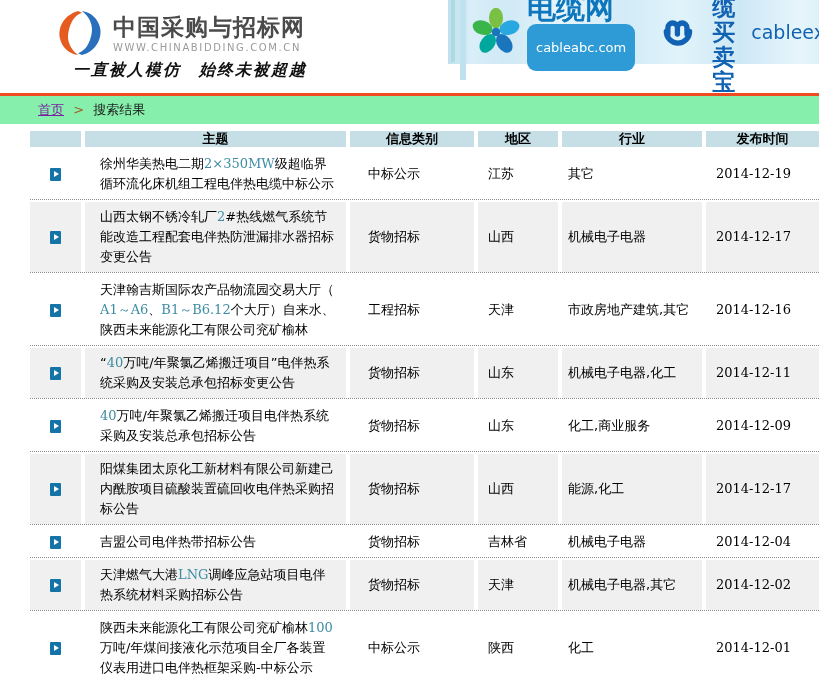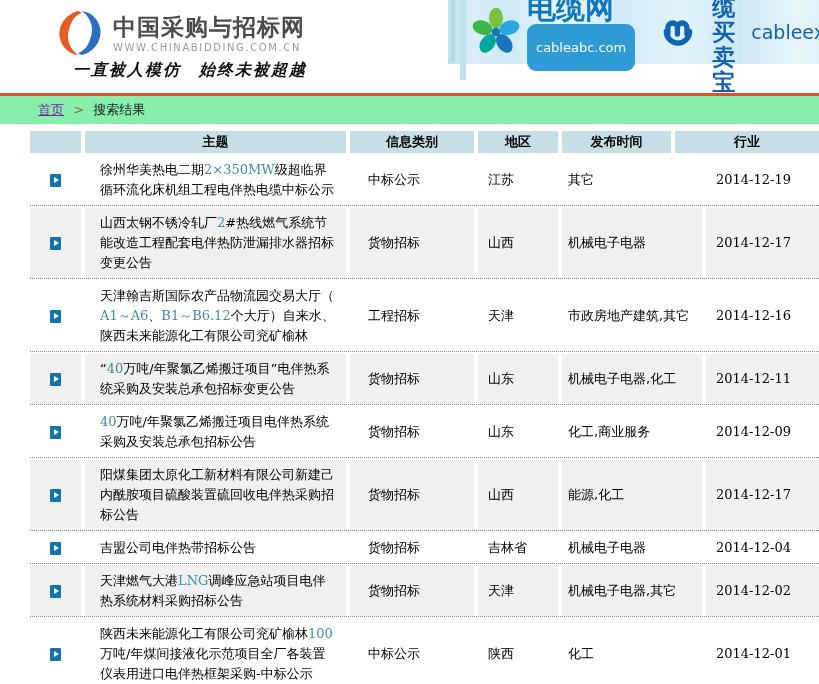--- a/index.html
+++ b/index.html
@@ -42,21 +42,21 @@
   
   .rtable{margin:7px 0 0 30px;width:789px;}
   .c{box-sizing:border-box;border-right:4px solid #fff;}
   .c:last-child{border-right:none;}
   .c-icon{width:55px;}
   .c-title{width:265px;padding-left:15px;padding-right:10px;}
   .c-cat{width:128px;padding-left:18px;}
   .c-reg{width:84px;padding-left:10px;}
   .c-ind{width:144px;padding-left:6px;}
   .c-date{width:113px;padding-left:10px;font-family:"DejaVu Serif","Liberation Serif",serif;}
-  .thead{display:flex;background:#c6dfe7;height:22px;font-weight:bold;font-size:13px;margin-bottom:2px;}
+  .thead{display:flex;background:#c6dfe7;height:16px;font-weight:bold;font-size:13px;margin-bottom:2px;}
   .thead .c{display:flex;align-items:center;justify-content:center;padding:0;background:#c6dfe7;}
   .row{display:flex;align-items:stretch;font-size:13px;line-height:20px;}
   .row .c{display:flex;align-items:center;padding-top:5px;padding-bottom:5px;}
   .row.alt{background:#f0f0f0;}
   .row .c-icon{justify-content:center;}
   .bullet{width:11px;height:13px;background:#1474a8;border-radius:1px;position:relative;}
   .bullet::after{content:"";position:absolute;left:4px;top:3px;
     border-left:5px solid #fff;border-top:3.5px solid transparent;border-bottom:3.5px solid transparent;}
   .title-link{cursor:pointer;}
   .hl{color:#3e8ca3;font-family:"DejaVu Serif","Liberation Serif",serif;}
@@ -123,22 +123,22 @@
   <span class="crumb-sep">&gt;</span>
   <span class="crumb-current">搜索结果</span>
 </div>
 
 <div class="rtable">
   <div class="thead">
     <div class="c c-icon"></div>
     <div class="c c-title">主题</div>
     <div class="c c-cat">信息类别</div>
     <div class="c c-reg">地区</div>
+    <div class="c c-ind">行业</div>
     <div class="c c-date">发布时间</div>
-    <div class="c c-ind">行业</div>
   </div>
   <div>
       <div class="row">
         <div class="c c-icon">
           <div class="bullet"></div>
         </div>
         <div class="c c-title">
           <div class="title-link"><span>徐州华美热电二期</span><span class="hl">2×350MW</span><span>级超临界循环流化床机组工程电伴热电缆中标公示</span></div>
         </div>
         <div class="c c-cat">中标公示</div>

